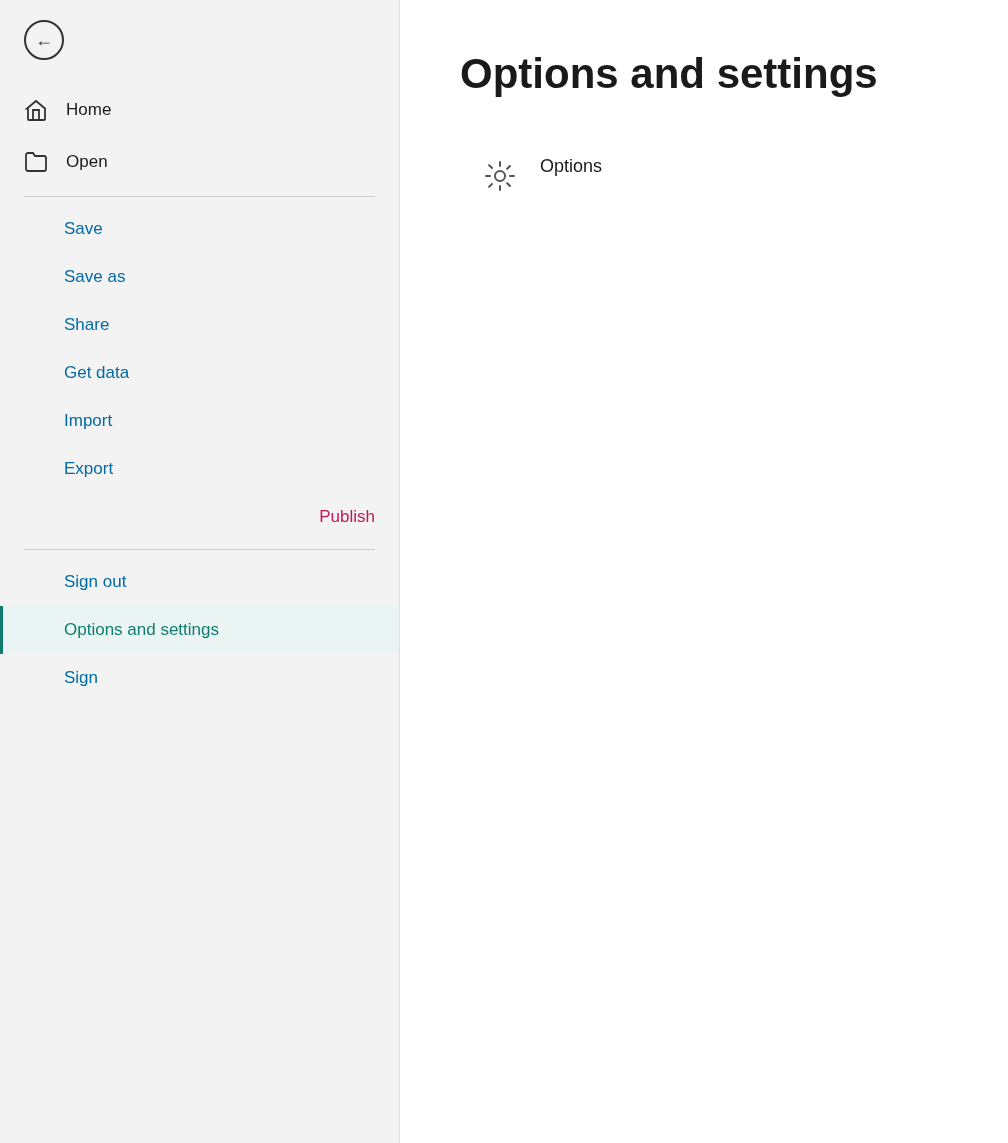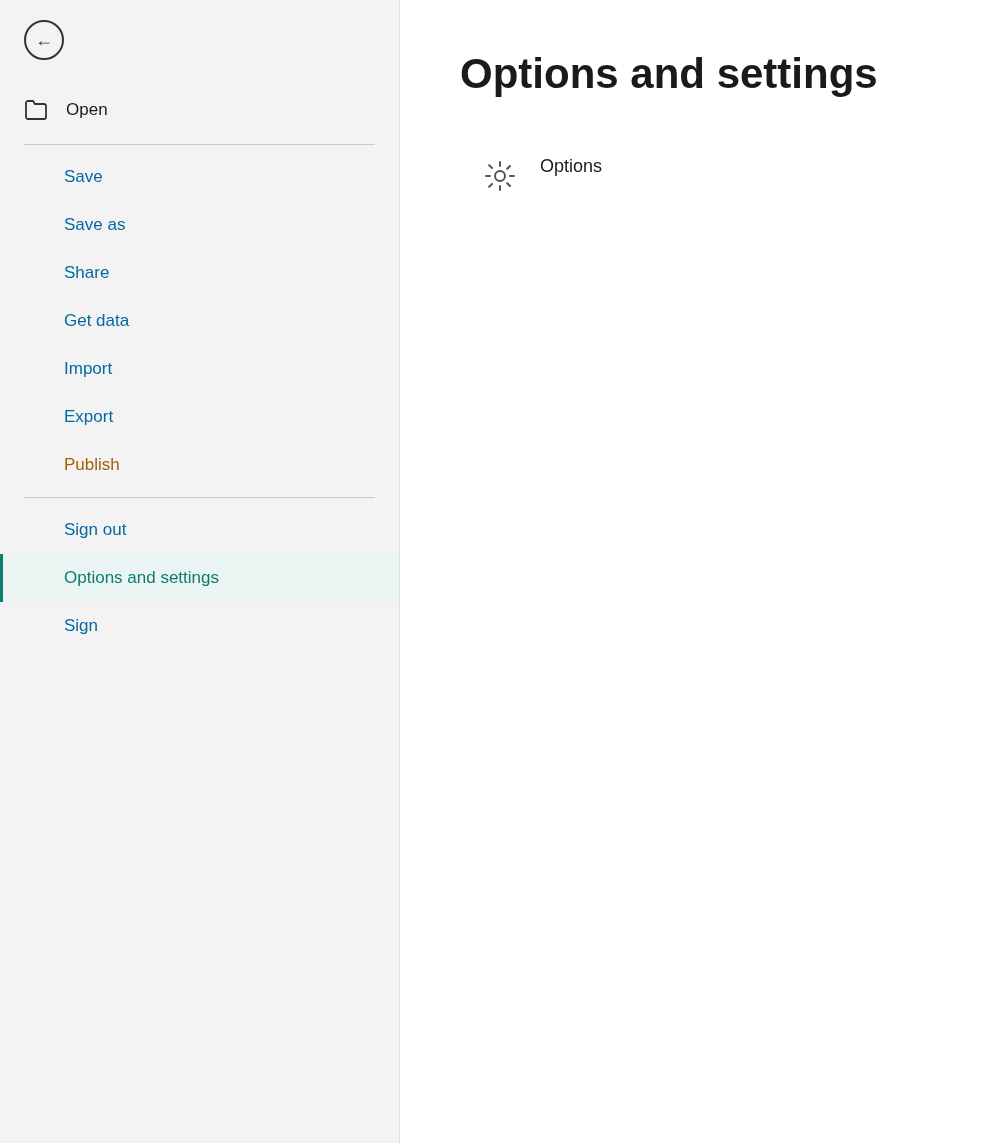--- a/index.html
+++ b/index.html
@@ -76,22 +76,23 @@
     .nav-item-sub {
       display: flex;
       align-items: center;
       padding: 14px 24px 14px 64px;
       cursor: pointer;
       font-size: 17px;
       color: #0369a1;
     }
 
     .nav-item-sub.disabled {
-      color: #a16207;
+      color: #be185d;
       cursor: default;
+      justify-content: flex-end;
     }
 
     .nav-item-sub.active {
       color: #107c6e;
       background: #eaf5f3;
       border-left: 3px solid #107c6e;
       padding-left: 61px;
     }
 
     
@@ -138,20 +139,27 @@
 
 <div class="sidebar">
 
   <div class="sidebar-back">
     <div class="back-circle">
       <span class="back-arrow">←</span>
     </div>
   </div>
 
   <div class="sidebar-top-nav">
+    <div class="nav-item-main">
+      <svg class="nav-icon" viewBox="0 0 24 24" fill="none" stroke="#333" stroke-width="1.8">
+        <path d="M3 10.5L12 3l9 7.5V21a1 1 0 01-1 1H5a1 1 0 01-1-1V10.5z"></path>
+        <polyline points="9,22 9,12 15,12 15,22"></polyline>
+      </svg>
+      <span>Home</span>
+    </div>
 
     <div class="nav-item-main">
       <svg class="nav-icon" viewBox="0 0 24 24" fill="none" stroke="#333" stroke-width="1.8">
         <path d="M22 19a2 2 0 01-2 2H4a2 2 0 01-2-2V5a2 2 0 012-2h5l2 3h9a2 2 0 012 2z"></path>
       </svg>
       <span>Open</span>
     </div>
   </div>
 
   <div class="nav-divider"></div>

